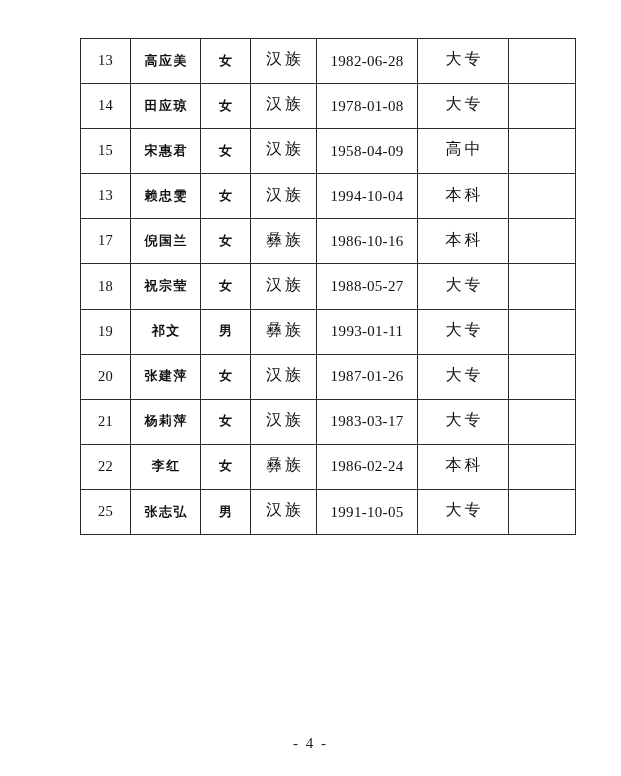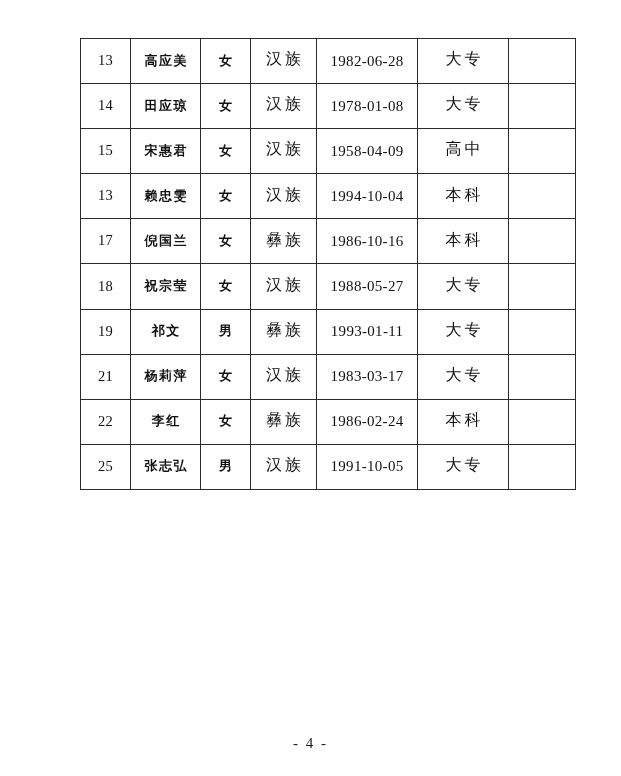--- a/index.html
+++ b/index.html
@@ -151,20 +151,29 @@
         <tr>
           <td class="col-seq"><span class="num">19</span></td>
           <td class="col-name"><span class="cn">祁文</span></td>
           <td class="col-sex"><span class="cn">男</span></td>
           <td class="col-nation"><span class="cn-wide">彝族</span></td>
           <td class="col-birth"><span class="date">1993-01-11</span></td>
           <td class="col-edu"><span class="cn-wide">大专</span></td>
           <td class="col-extra"></td>
         </tr>
         <tr>
+          <td class="col-seq"><span class="num">20</span></td>
+          <td class="col-name"><span class="cn">张建萍</span></td>
+          <td class="col-sex"><span class="cn">女</span></td>
+          <td class="col-nation"><span class="cn-wide">汉族</span></td>
+          <td class="col-birth"><span class="date">1987-01-26</span></td>
+          <td class="col-edu"><span class="cn-wide">大专</span></td>
+          <td class="col-extra"></td>
+        </tr>
+        <tr>
           <td class="col-seq"><span class="num">21</span></td>
           <td class="col-name"><span class="cn">杨莉萍</span></td>
           <td class="col-sex"><span class="cn">女</span></td>
           <td class="col-nation"><span class="cn-wide">汉族</span></td>
           <td class="col-birth"><span class="date">1983-03-17</span></td>
           <td class="col-edu"><span class="cn-wide">大专</span></td>
           <td class="col-extra"></td>
         </tr>
         <tr>
           <td class="col-seq"><span class="num">22</span></td>

